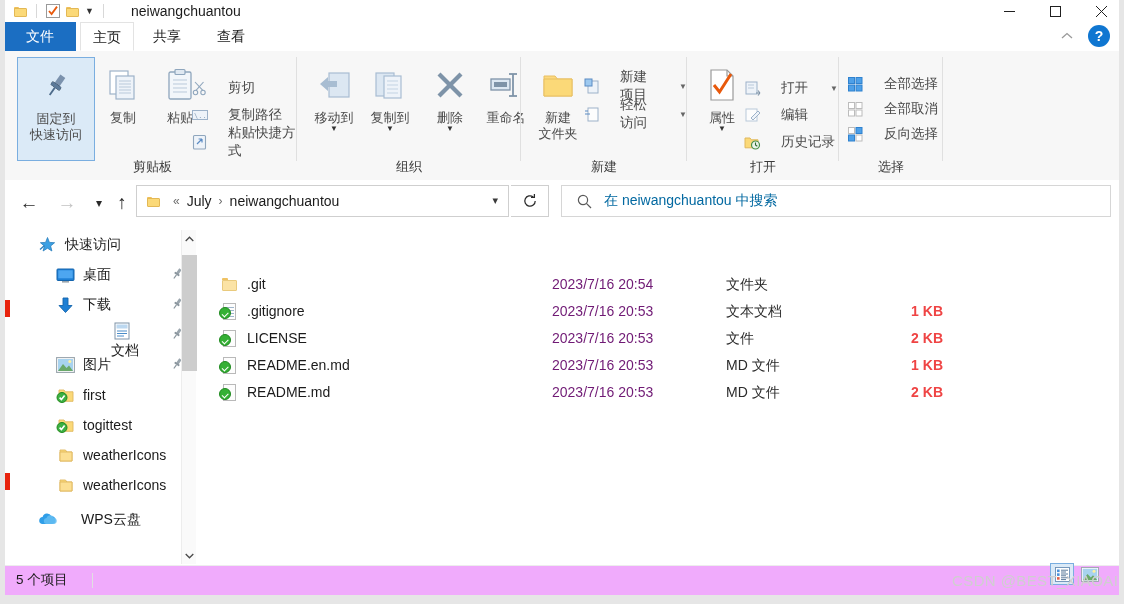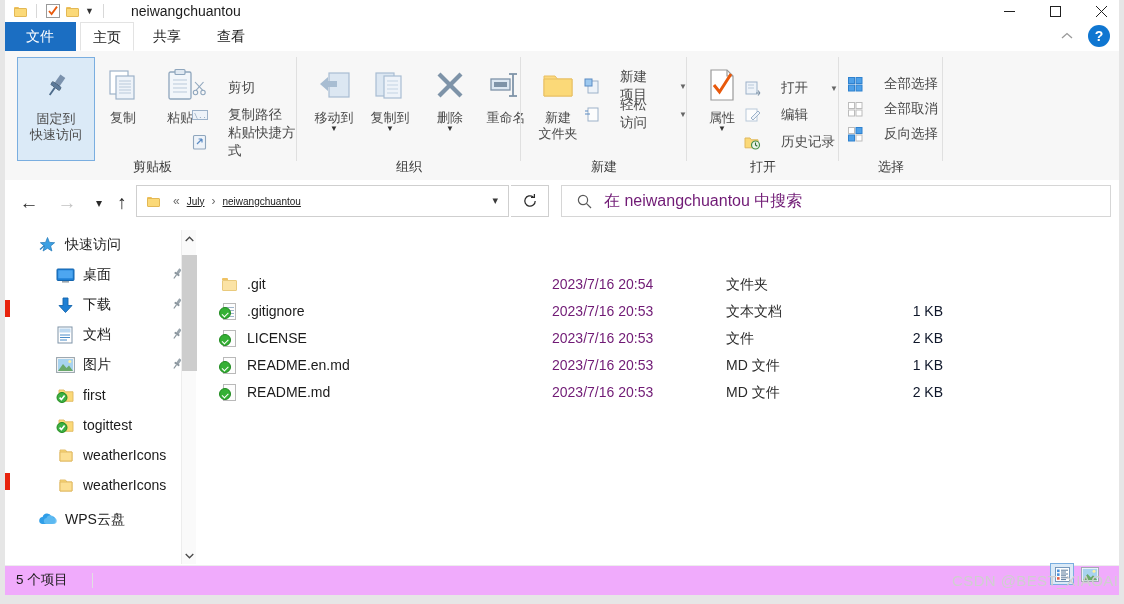--- a/index.html
+++ b/index.html
@@ -51,27 +51,27 @@
   .smbtn{position:absolute;height:26px;display:flex;align-items:center;gap:20px;font-size:13.5px;color:#4a4a4a;cursor:default;margin-top:12px;}
   .smbtn .sico{width:17px;height:17px;display:flex;align-items:center;justify-content:center;flex:0 0 17px;}
   .caret{font-size:8px;color:#666;margin-left:2px;}
   .dncaret{font-size:8px;color:#333;line-height:6px;}
 
   
   .addrrow{position:absolute;left:0;top:180px;width:1124px;height:46px;background:#fff;}
   .navbtn{position:absolute;top:9px;width:28px;height:28px;display:flex;align-items:center;justify-content:center;color:#2a2a2a;font-size:19px;cursor:default;}
   .navbtn.dis{color:#c2c2c2;}
   .addrbox{position:absolute;left:136px;top:185px;width:373px;height:32px;border:1px solid #cfcfcf;background:#fff;display:flex;align-items:center;box-sizing:border-box;}
-  .crumb{font-size:10px;color:#1b1b1b;padding:0 2px;cursor:default;text-decoration:underline;}
+  .crumb{font-size:14px;color:#1b1b1b;padding:0 2px;cursor:default;}
   .crumbsep{font-size:12px;color:#6b6b6b;padding:0 5px;}
   .addrcaret{position:absolute;right:10px;top:8px;font-size:11px;color:#3a3a3a;}
   .refresh{position:absolute;left:511px;top:185px;width:38px;height:32px;border:1px solid #cfcfcf;border-left:none;background:#fff;display:flex;align-items:center;justify-content:center;box-sizing:border-box;}
   .searchbox{position:absolute;left:561px;top:185px;width:550px;height:32px;border:1px solid #d6d6d6;background:#fff;display:flex;align-items:center;box-sizing:border-box;}
   .searchbox .sp{margin-left:15px;margin-right:12px;display:flex;}
-  .searchbox .stxt{font-size:16px;color:#701a75;}
+  .searchbox .stxt{font-size:14px;color:#0369a1;}
 
   
   .navpane{position:absolute;left:14px;top:230px;width:182px;height:334px;background:#fff;overflow:hidden;}
   .navitem{position:relative;height:30px;display:flex;align-items:center;cursor:default;font-size:14px;color:#1b1b1b;}
   .navitem .nico{width:22px;height:22px;display:flex;align-items:center;justify-content:center;flex:0 0 22px;margin-right:7px;}
   .navitem .pin{position:absolute;right:12px;top:7px;}
   .navscroll{position:absolute;left:181px;top:230px;width:15px;height:334px;background:#fafafa;border-left:1px solid #ededed;box-sizing:border-box;}
   .navscroll .arrU,.navscroll .arrD{position:absolute;left:0;width:15px;height:17px;display:flex;align-items:center;justify-content:center;font-size:9px;color:#5a5a5a;}
   .navscroll .arrU{top:0;} .navscroll .arrD{bottom:0;}
   .navscroll .thumb{position:absolute;left:0;top:25px;width:15px;height:116px;background:#cdcdcd;}
@@ -81,21 +81,21 @@
   .colhead .ch{position:absolute;top:0;height:28px;line-height:28px;font-size:13.5px;color:#3a3a3a;cursor:default;padding-left:10px;box-sizing:border-box;}
   .colhead .chdiv{position:absolute;top:5px;width:1px;height:19px;background:#e0e0e0;}
   .sortmark{position:absolute;top:0px;left:160px;font-size:9px;color:#9a9a9a;}
 
   .filerow{position:absolute;left:0;height:27px;width:913px;cursor:default;}
   .fcell{position:absolute;top:0;height:27px;line-height:27px;font-size:14px;color:#1b1b1b;white-space:nowrap;}
   .fname{left:10px;display:flex;align-items:center;gap:9px;}
   .ficon{width:17px;height:19px;position:relative;flex:0 0 17px;}
   .fdate{left:341px;color:#701a75;}
   .ftype{left:515px;color:#2b2b2b;}
-  .fsize{left:665px;width:67px;text-align:right;color:#0f172a;}
+  .fsize{left:665px;width:67px;text-align:right;color:#ef4444;font-weight:bold;}
 
   
   .docico{position:absolute;left:2px;top:1px;width:13px;height:17px;background:#fdfdfd;border:1px solid #b9b9b9;box-sizing:border-box;}
   .docico .ln{position:absolute;left:2px;width:8px;height:1px;background:#9fb6cc;}
   .gitov{position:absolute;left:-2px;top:5px;width:12px;height:12px;border-radius:50%;background:#35b035;border:1px solid #1f8a1f;box-sizing:border-box;}
   .gitov:after{content:"";position:absolute;left:2px;top:4px;width:5px;height:2.5px;border-left:1.8px solid #fff;border-bottom:1.8px solid #fff;transform:rotate(-45deg);}
   .folderico{position:absolute;left:1px;top:3px;width:15px;height:13px;}
   .folderico .tab{position:absolute;left:0;top:0;width:6px;height:2px;background:#efc264;border-radius:1px 1px 0 0;}
   .folderico .bod{position:absolute;left:0;top:2px;width:15px;height:11px;background:#fbe3a5;border:1px solid #e9ca7d;border-radius:0 1px 1px 1px;box-sizing:border-box;}
 
@@ -501,21 +501,21 @@
         <svg width="14" height="14" viewBox="0 0 14 14">
             <g transform="rotate(35 7 7)">
               <rect x="5.6" y="1" width="2.8" height="5.5" fill="#9aa5ad"></rect>
               <rect x="4.2" y="6" width="5.6" height="2" rx="0.6" fill="#8a959d"></rect>
               <line x1="7" y1="8" x2="7" y2="12.5" stroke="#8a959d" stroke-width="1.2"></line>
             </g>
           </svg>
       </span>
     </div>
 
-    <div class="navitem" style="padding-left:40px;">
+    <div class="navitem" style="padding-left:40px;flex-direction:column;">
       <span class="nico">
         <svg width="16" height="18" viewBox="0 0 16 18">
             <rect x="1" y="1" width="14" height="16" fill="#fff" stroke="#7e93a8" stroke-width="1"></rect>
             <rect x="2.5" y="2.5" width="11" height="4" fill="#bcd8f0"></rect>
             <g stroke="#4a8cc8" stroke-width="1">
               <line x1="3" y1="9" x2="13" y2="9"></line>
               <line x1="3" y1="11.5" x2="13" y2="11.5"></line>
               <line x1="3" y1="14" x2="10" y2="14"></line>
             </g>
           </svg>
@@ -588,21 +588,21 @@
     <div class="navitem" style="padding-left:40px;">
       <span class="nico">
         <svg width="19" height="17" viewBox="0 0 19 17">
             <path d="M4 3 h5.5 l1.4 2 H16 v9 H4 Z" fill="#fbd978" stroke="#e0b85d" stroke-width="0.9"></path>
             <path d="M4 5 h12 v9 H4 Z" fill="#fcdf92" stroke="#e0b85d" stroke-width="0.9"></path>
           </svg>
       </span>
       <span>weatherIcons</span>
     </div>
 
-    <div class="navitem" style="padding-left:22px;margin-top:5px;">
+    <div class="navitem" style="padding-left:22px;margin-top:5px;gap:16px;">
       <span class="nico">
         <svg width="20" height="16" viewBox="0 0 20 16">
             <path d="M5 12 a3.6 3.6 0 0 1 0.6 -7.1 a4.6 4.6 0 0 1 8.7 -0.6 a3.8 3.8 0 0 1 0.7 7.7 Z" fill="#2f9ee8"></path>
             <path d="M9 12 a3 3 0 0 1 0.5 -5.9 a3.8 3.8 0 0 1 7.2 -0.4 a3.2 3.2 0 0 1 0.6 6.3 Z" fill="#64bdf2" opacity="0.85"></path>
           </svg>
       </span>
       <span>WPS云盘</span>
     </div>
   </div>
 

